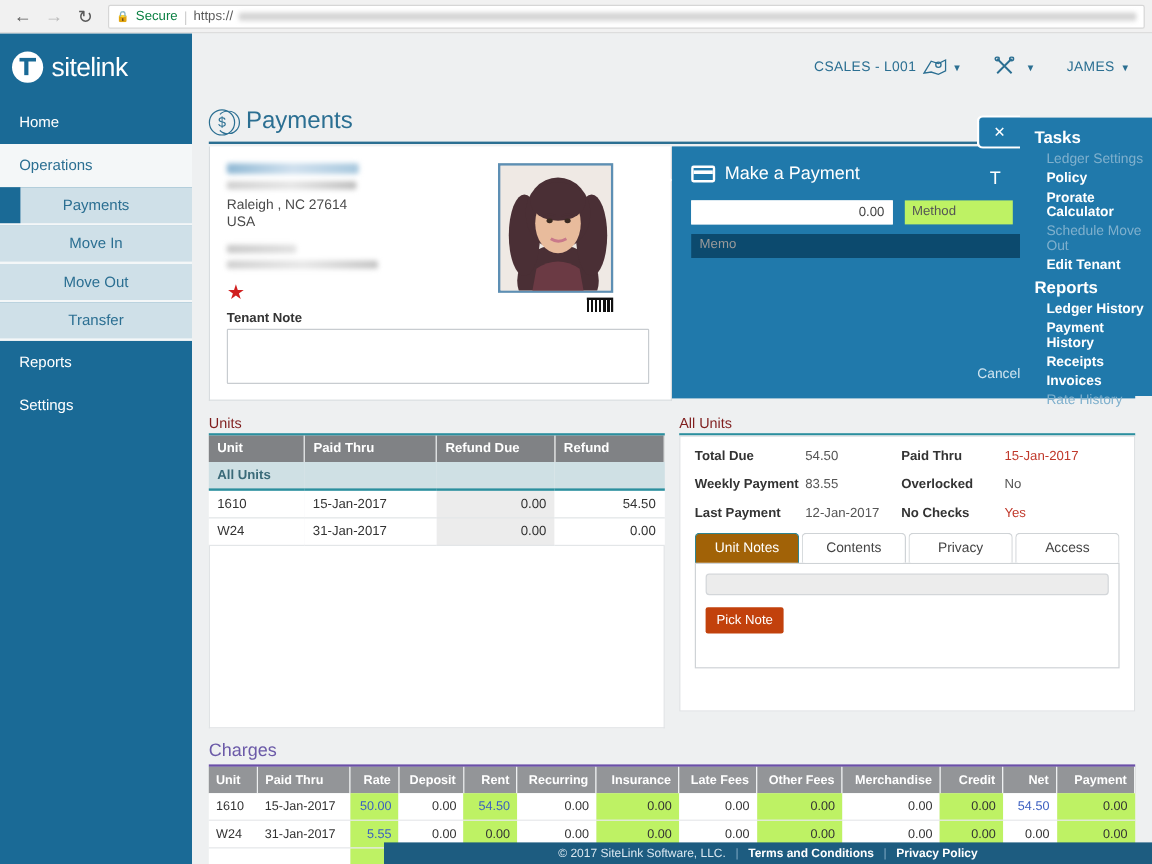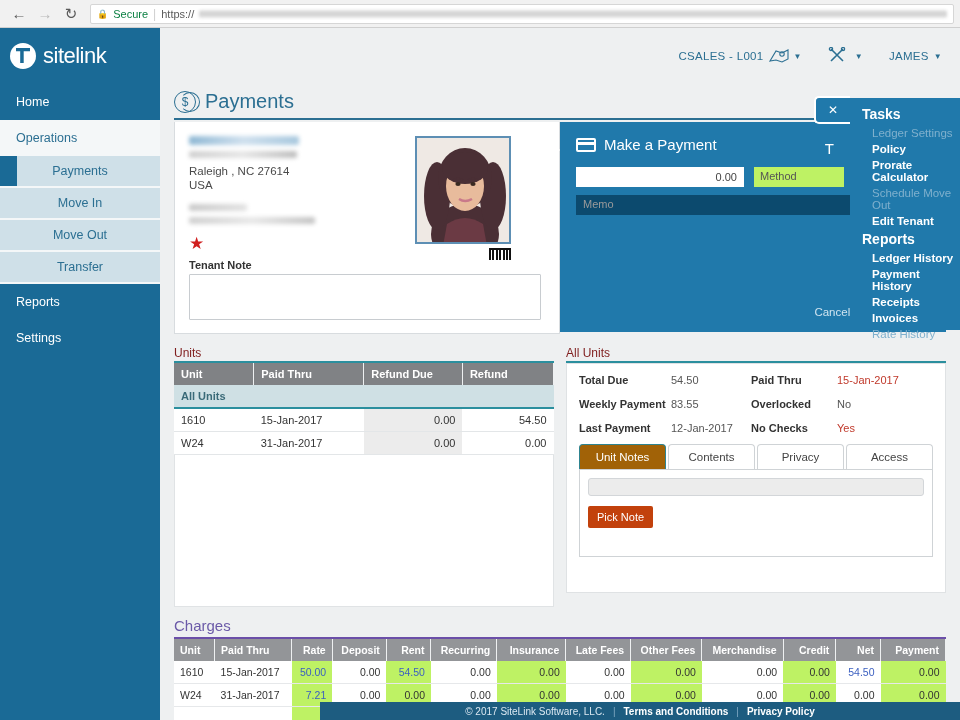--- a/index.html
+++ b/index.html
@@ -386,21 +386,21 @@
           <td>0.00</td>
           <td class="alt">0.00</td>
           <td>0.00</td>
           <td class="alt">0.00</td>
           <td class="lnk">54.50</td>
           <td class="alt">0.00</td>
         </tr>
         <tr>
           <td class="l">W24</td>
           <td class="l">31-Jan-2017</td>
-          <td class="lnk alt">7.21</td>
+          <td class="lnk alt">5.55</td>
           <td>0.00</td>
           <td class="alt">0.00</td>
           <td>0.00</td>
           <td class="alt">0.00</td>
           <td>0.00</td>
           <td class="alt">0.00</td>
           <td>0.00</td>
           <td class="alt">0.00</td>
           <td>0.00</td>
           <td class="alt">0.00</td>

